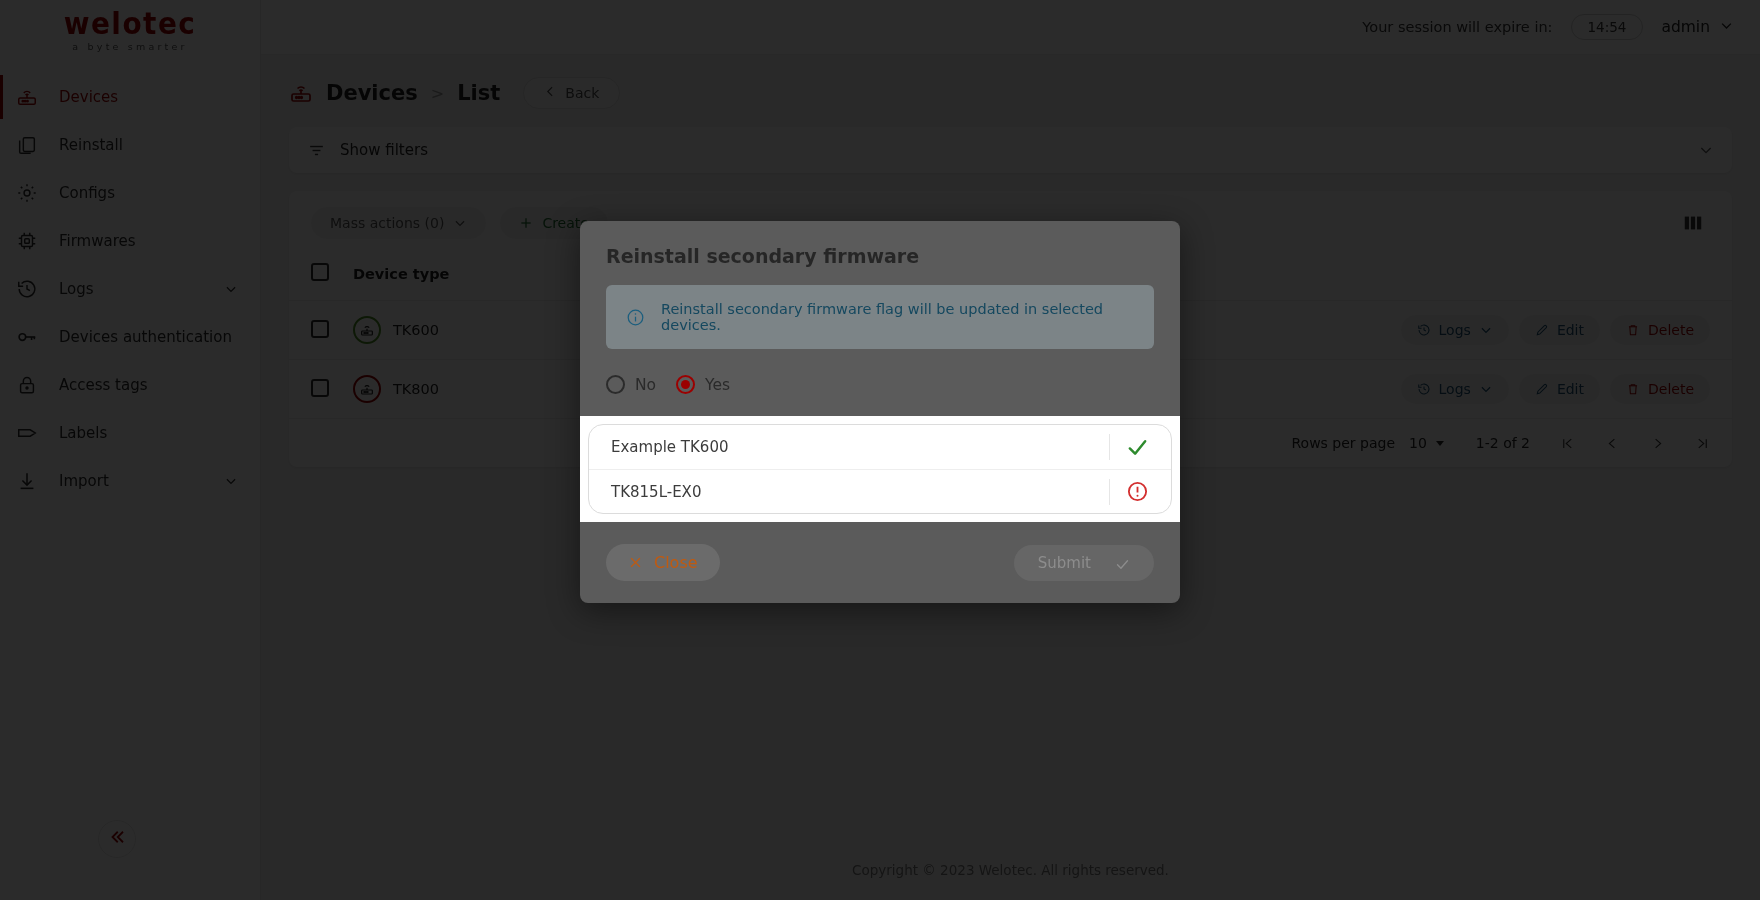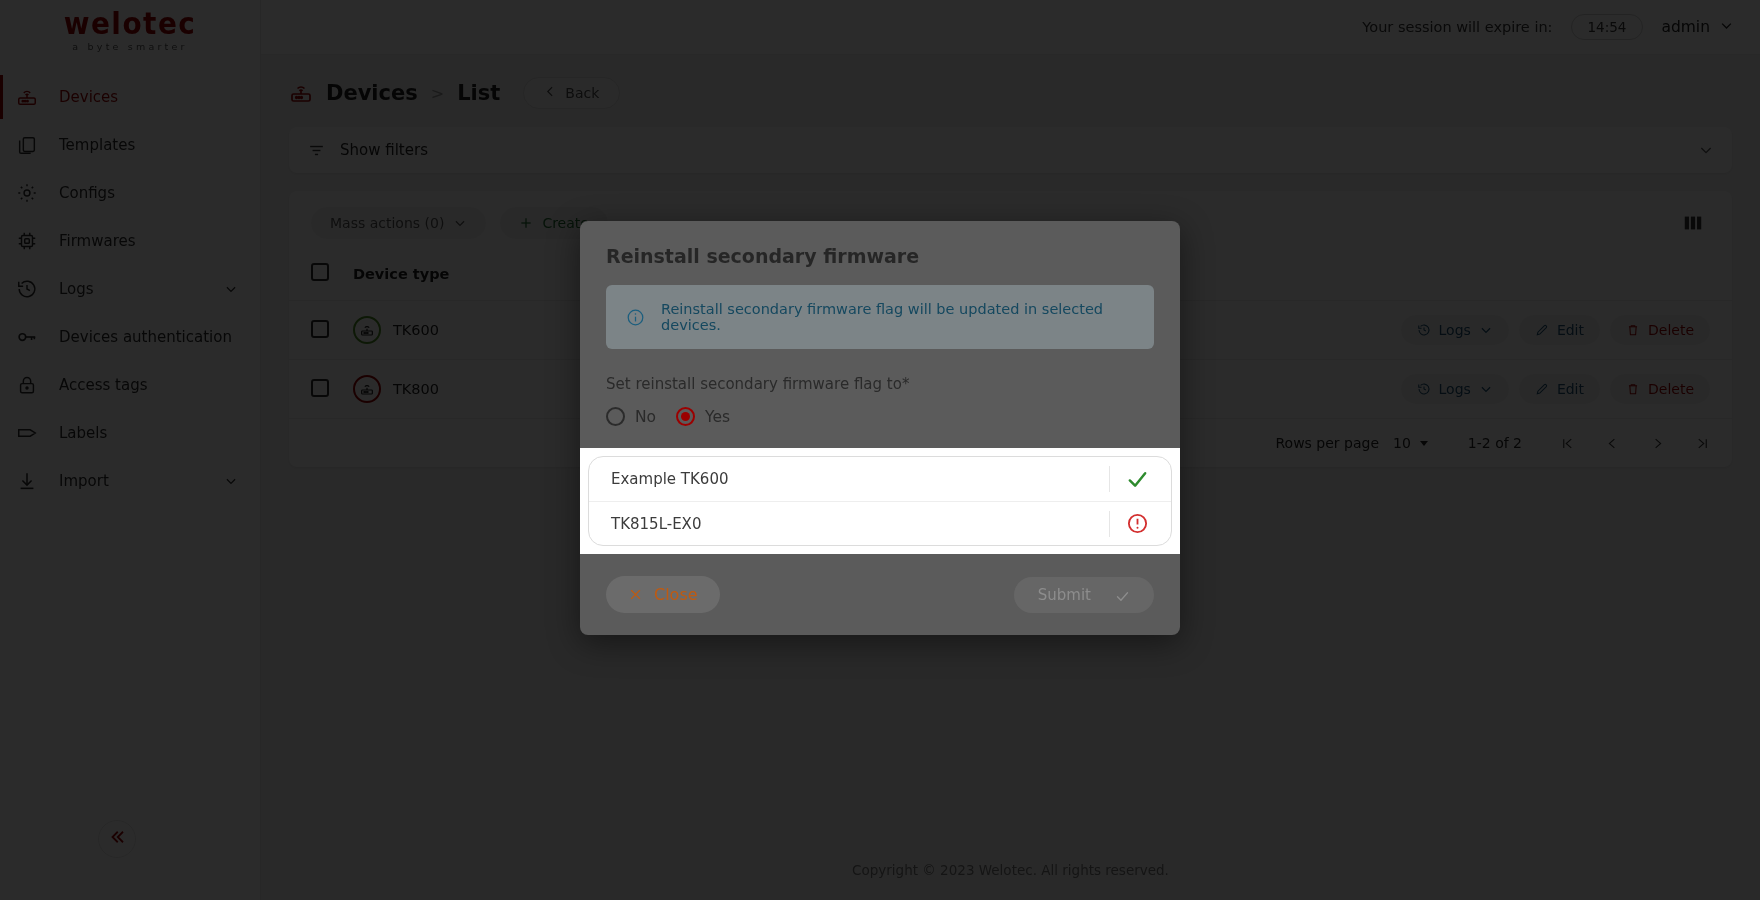--- a/index.html
+++ b/index.html
@@ -170,21 +170,21 @@
     display: inline-flex; align-items: center; gap: 8px;
     border-radius: 17px; padding: 7px 16px; font-size: 14px;
     background: #f4f4f4; cursor: pointer;
   }
   .act.logs { color: #1b4f72; }
   .act.edit { color: #1b4f72; }
   .act.del  { color: #9b0000; }
   .act svg { width: 14px; height: 14px; }
   .paginate {
     display: flex; align-items: center; justify-content: flex-end;
-    gap: 38px; padding: 16px 22px; font-size: 14px; color: #222;
+    gap: 30px; padding: 16px 22px; font-size: 14px; color: #222;
   }
   .rpp { display: flex; align-items: center; gap: 14px; }
   .rpp-sel { display: inline-flex; align-items: center; gap: 7px; cursor: pointer; }
   .rpp-sel svg { width: 12px; height: 12px; }
   .pgbtns { display: flex; align-items: center; gap: 30px; color: #333; }
   .pgbtns span { cursor: pointer; display: flex; }
   .pgbtns svg { width: 15px; height: 15px; }
   .footer {
     height: 60px; display: flex; align-items: center; justify-content: center;
     font-size: 13.5px; color: #777; background: #f2f2f2;
@@ -296,21 +296,21 @@
             </span>
           <span class="nav-label">Devices</span>
         </div>
         <div class="nav-item">
           <span class="nav-ico">
               <svg viewBox="0 0 24 24" fill="none" stroke="currentColor" stroke-width="1.6">
                 <rect x="8" y="4" width="12" height="15" rx="1.5"></rect>
                 <path d="M16 21H5.5A1.5 1.5 0 0 1 4 19.5V7"></path>
               </svg>
             </span>
-          <span class="nav-label">Templates</span>
+          <span class="nav-label">Reinstall</span>
         </div>
         <div class="nav-item">
           <span class="nav-ico">
               <svg viewBox="0 0 24 24" fill="none" stroke="currentColor" stroke-width="1.6">
                 <circle cx="12" cy="12" r="3.2"></circle>
                 <path d="M12 2.5v2.2M12 19.3v2.2M21.5 12h-2.2M4.7 12H2.5M18.7 5.3l-1.6 1.6M6.9 17.1l-1.6 1.6M18.7 18.7l-1.6-1.6M6.9 6.9 5.3 5.3"></path>
               </svg>
             </span>
           <span class="nav-label">Configs</span>
         </div>
@@ -633,23 +633,20 @@
       <span class="ii">
           <svg viewBox="0 0 24 24" fill="none" stroke="currentColor" stroke-width="1.6">
             <circle cx="12" cy="12" r="9.2"></circle>
             <line x1="12" y1="11" x2="12" y2="17"></line>
             <circle cx="12" cy="7.6" r="1" fill="currentColor" stroke="none"></circle>
           </svg>
         </span>
       <span class="txt">Reinstall secondary firmware flag will be updated in selected devices.</span>
     </div>
 
-    <div class="field-label">
-      <span>Set reinstall secondary firmware flag to</span><span class="req">*</span>
-    </div>
 
     <div class="radios">
       <label class="radio">
         <span class="circ"></span>
         <span class="rl">No</span>
       </label>
       <label class="radio">
         <span class="circ on"></span>
         <span class="rl">Yes</span>
       </label>

